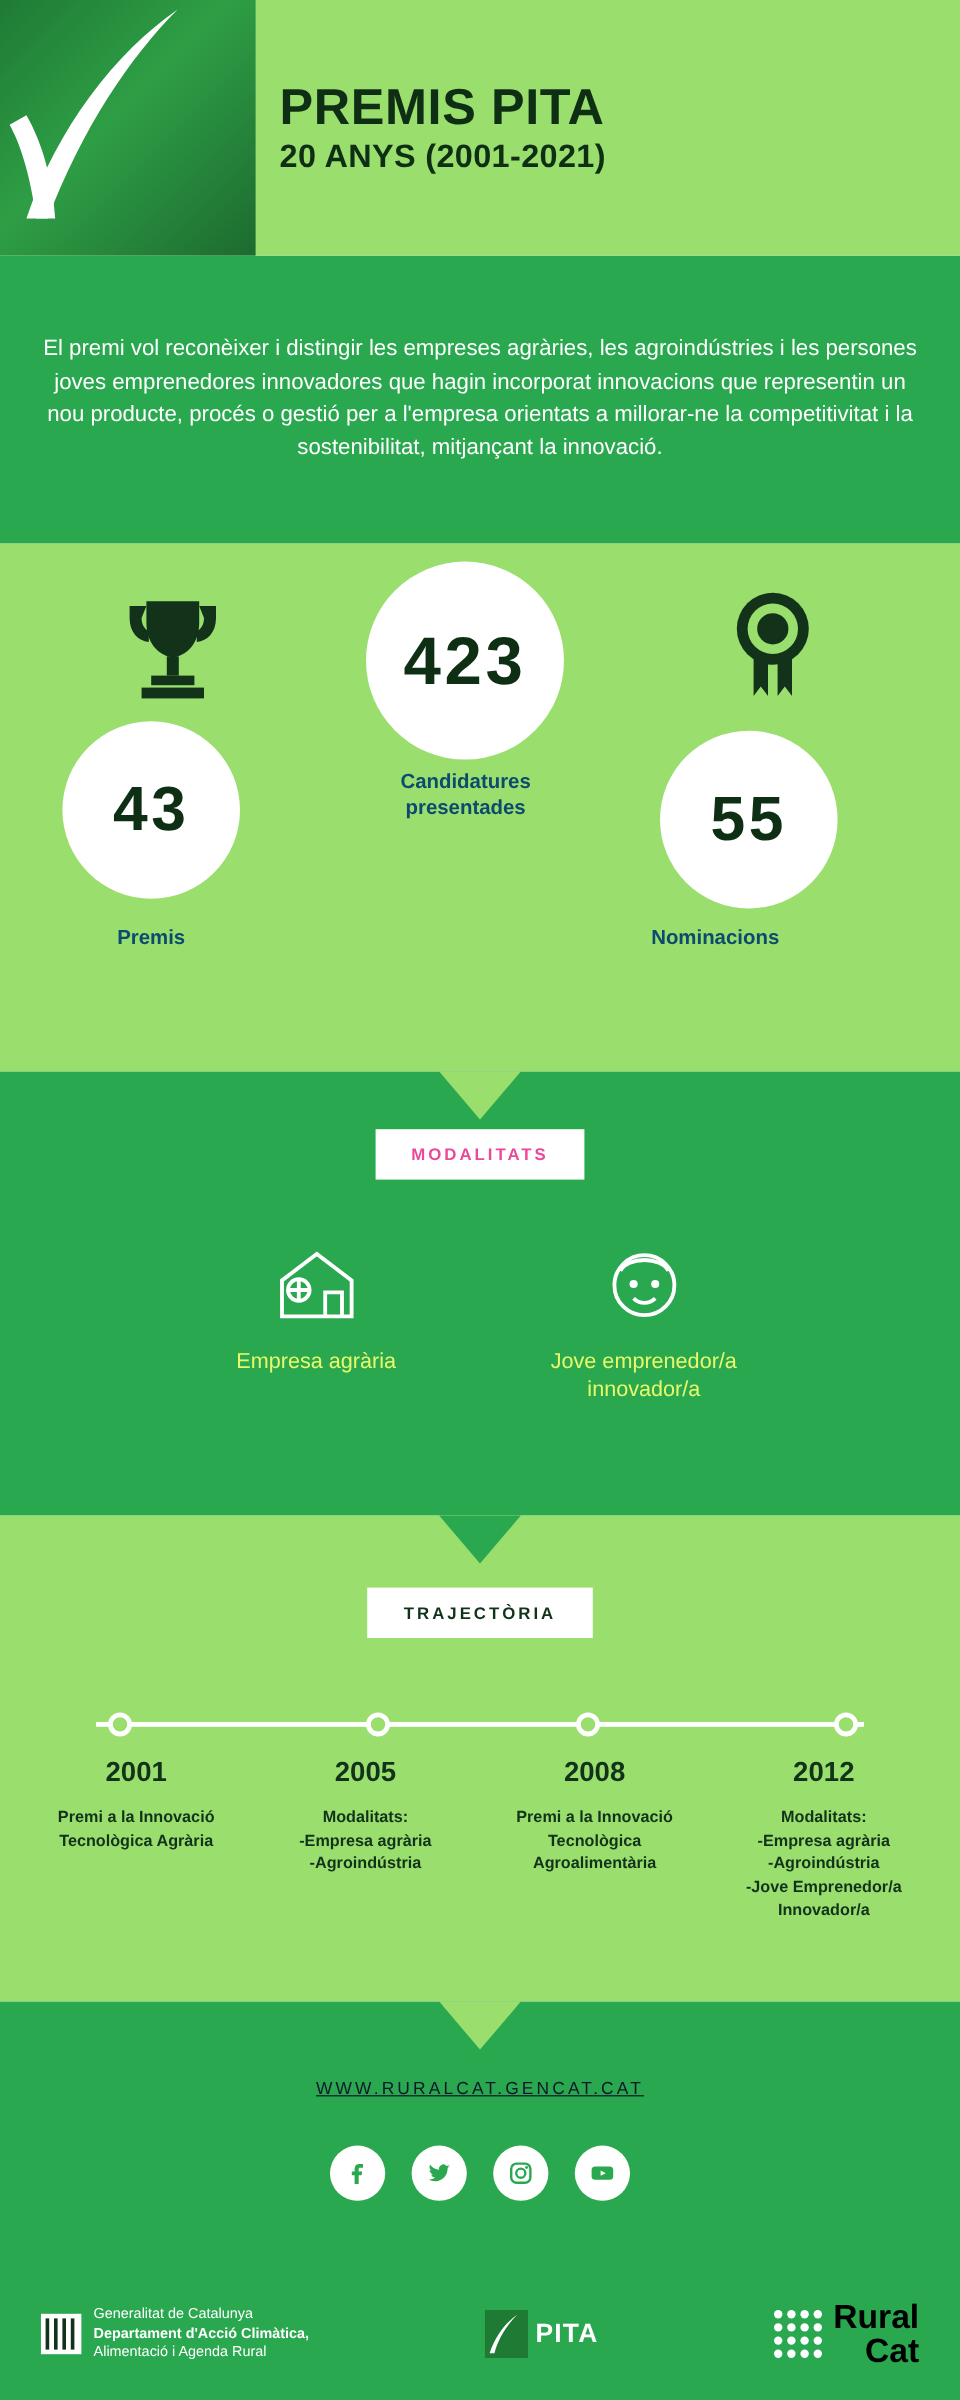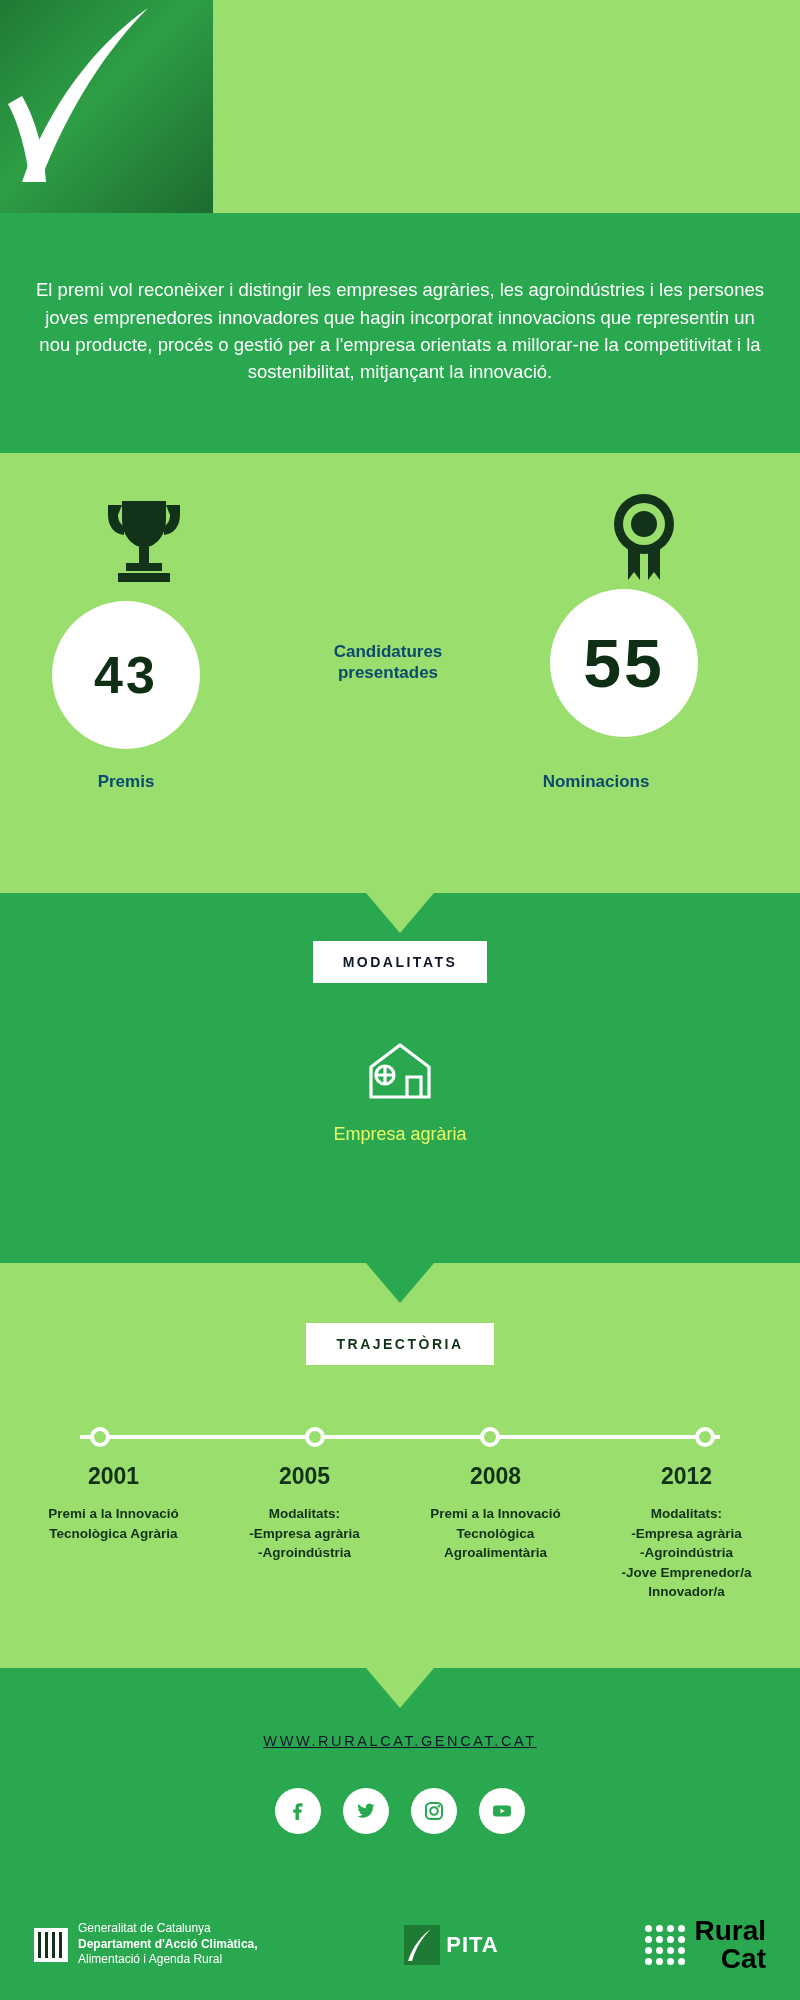--- a/index.html
+++ b/index.html
@@ -79,21 +79,21 @@
     border-radius: 50%;
     background: #ffffff;
     display: flex;
     align-items: center;
     justify-content: center;
     color: #0f2f14;
     font-weight: bold;
   }
   .c-423 { left: 305px; top: 15px; width: 165px; height: 165px; font-size: 56px; letter-spacing: 3px; }
   .c-43  { left: 52px;  top: 148px; width: 148px; height: 148px; font-size: 52px; letter-spacing: 3px; }
-  .c-55  { left: 550px; top: 136px; width: 148px; height: 148px; font-size: 68px; letter-spacing: 3px; }
+  .c-55  { left: 550px; top: 156px; width: 148px; height: 148px; font-size: 52px; letter-spacing: 3px; }
   .stat-label {
     position: absolute;
     text-align: center;
     font-size: 17px;
     font-weight: bold;
     color: #0c4a6e;
     line-height: 1.25;
   }
   .l-423 { left: 288px; top: 188px; width: 200px; }
   .l-43  { left: 46px;  top: 318px; width: 160px; }
@@ -115,21 +115,21 @@
   
   .modalitats {
     position: relative;
     background: #2aa84f;
     height: 370px;
     padding-top: 48px;
   }
   .pill {
     margin: 0 auto;
     background: #ffffff;
-    color: #0f172a;
+    color: #ec4899;
     font-size: 14px;
     font-weight: bold;
     letter-spacing: 2.5px;
     padding: 13px 30px;
     width: max-content;
     text-align: center;
   }
   .mod-items {
     display: flex;
     justify-content: center;
@@ -246,20 +246,24 @@
 
 <div class="page">
 
   <div class="header">
     <div class="logo-box">
       <svg width="213" height="213" viewBox="0 0 213 213" aria-hidden="true">
         <path d="M148 8 C108 48 68 108 40 182 L22 182 C48 106 96 44 148 8 Z" fill="#ffffff"></path>
         <path d="M22 96 C36 120 44 152 46 182 L30 182 C26 150 18 122 8 104 Z" fill="#ffffff"></path>
       </svg>
     </div>
+    <div class="header-titles">
+      <div class="title-main">PREMIS PITA</div>
+      <div class="title-sub">20 ANYS (2001-2021)</div>
+    </div>
   </div>
 
   <div class="intro">
     <p>El premi vol reconèixer i distingir les empreses agràries, les agroindústries i les persones joves emprenedores innovadores que hagin incorporat innovacions que representin un nou producte, procés o gestió per a l'empresa orientats a millorar-ne la competitivitat i la sostenibilitat, mitjançant la innovació.</p>
   </div>
 
   <div class="stats">
     <div class="icon-trophy">
       <svg width="92" height="92" viewBox="0 0 92 92" aria-hidden="true">
         <path d="M24 6 h44 v18 c0 16 -9 27 -22 29 c-13 -2 -22 -13 -22 -29 z" fill="#12331a"></path>
@@ -273,20 +277,21 @@
     <div class="icon-medal">
       <svg width="92" height="92" viewBox="0 0 92 92" aria-hidden="true">
         <circle cx="46" cy="34" r="30" fill="#12331a"></circle>
         <circle cx="46" cy="34" r="21" fill="#9ade6e"></circle>
         <circle cx="46" cy="34" r="13" fill="#12331a"></circle>
         <path d="M30 58 h12 v32 l-6 -8 l-6 8 z" fill="#12331a"></path>
         <path d="M50 58 h12 v32 l-6 -8 l-6 8 z" fill="#12331a"></path>
       </svg>
     </div>
 
+    <div class="circle c-423">423</div>
     <div class="stat-label l-423" style="white-space: pre-line;">Candidatures
 presentades</div>
 
     <div class="circle c-43">43</div>
     <div class="stat-label l-43">Premis</div>
 
     <div class="circle c-55">55</div>
     <div class="stat-label l-55">Nominacions</div>
 
     <div class="arrow-down" style="bottom:-40px; border-top: 40px solid #9ade6e;"></div>
@@ -298,20 +303,32 @@
       <div class="mod-item">
         <div class="mod-icon">
           <svg width="74" height="66" viewBox="0 0 74 66" fill="none" stroke="#ffffff" stroke-width="3.2" aria-hidden="true">
             <path d="M8 30 L37 8 L66 30 V60 H8 Z"></path>
             <path d="M44 60 V40 H58 V60"></path>
             <circle cx="22" cy="38" r="9"></circle>
             <path d="M22 29 V47 M14 38 H30"></path>
           </svg>
         </div>
         <div>Empresa agrària</div>
+      </div>
+      <div class="mod-item">
+        <div class="mod-icon">
+          <svg width="74" height="66" viewBox="0 0 74 66" fill="none" stroke="#ffffff" stroke-width="3.2" aria-hidden="true">
+            <circle cx="37" cy="34" r="25"></circle>
+            <path d="M17 22 c6 -12 34 -12 40 0"></path>
+            <circle cx="28" cy="33" r="3.4" fill="#ffffff" stroke="none"></circle>
+            <circle cx="46" cy="33" r="3.4" fill="#ffffff" stroke="none"></circle>
+            <path d="M28 45 c5 5 13 5 18 0"></path>
+          </svg>
+        </div>
+        <div>Jove emprenedor/a innovador/a</div>
       </div>
     </div>
     <div class="arrow-down" style="bottom:-40px; border-top: 40px solid #2aa84f;"></div>
   </div>
 
   <div class="trajectoria">
     <div class="pill pill-dark">TRAJECTÒRIA</div>
     <div class="timeline">
       <div class="tl-line"></div>
       <div class="tl-dot" style="left:50px;"></div>

